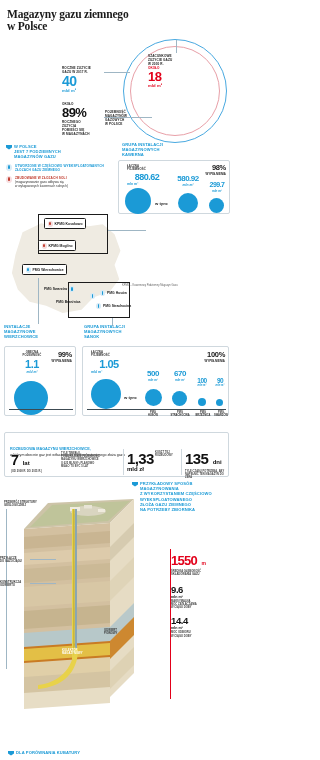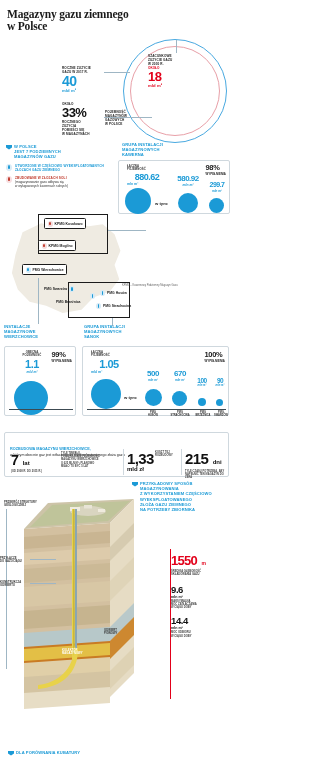--- a/index.html
+++ b/index.html
@@ -87,21 +87,21 @@
   .b-sub { font-size: 3.2px; line-height: 4.2px; color: #333; }
   .b-title.red { color: #c0392b; }
   .b-title.blue { color: #1b9ad6; }
 
   .panel { border: 0.8px solid #cfd8de; border-radius: 2px; background: #fff; }
 
   #kawerna {
     position: absolute; left: 118px; top: 18px; width: 112px; height: 54px;
   }
   #kawerna-hdr { position: absolute; left: 120px; top: 0px; width: 100px; }
-  .pct { position: absolute; }
+  .pct { position: absolute; text-align: right; }
   .pct .pnum { font-size: 7.5px; font-weight: bold; letter-spacing: -0.3px; }
   .pct .plbl { font-size: 2.8px; font-weight: bold; text-transform: uppercase; letter-spacing: 0.1px;}
   .cap-lbl { font-size: 2.8px; font-weight: bold; text-transform: uppercase;
              line-height: 3.4px; letter-spacing: 0.1px; color: #333; }
   .cap-num { font-weight: bold; color: #1b9ad6; letter-spacing: -0.5px; text-align: center; }
   .cap-unit { font-size: 3.4px; font-weight: bold; color: #1b9ad6; font-style: italic; }
   .dot { border-radius: 50%; background: #1b9ad6; position: absolute; }
   .wtym { font-size: 4.2px; font-weight: bold; position: absolute; }
   .baseline { position: absolute; height: 0.8px; background: #3c4a52; }
   .sitelbl { position: absolute; font-size: 2.6px; font-weight: bold; text-align: center;
@@ -192,21 +192,21 @@
     <div class="lbl" style="position:static;white-space:pre-line">SZACUNKOWE
 ZUŻYCIE GAZU
 W 2030 R.</div>
     <div class="okolo">OKOŁO</div>
     <div class="big">18</div>
     <div class="unit">mld m³</div>
   </div>
 
   <div id="m15">
     <div class="okolo">OKOŁO</div>
-    <div class="big">33%</div>
+    <div class="big">89%</div>
     <div class="lbl" style="position:static;white-space:pre-line;margin-top:1px">ROCZNEGO
 ZUŻYCIA
 POMIEŚCI SIĘ
 W MAGAZYNACH</div>
   </div>
 
   <div class="lbl" style="left:105px;top:78px;width:40px;white-space:pre-line">POJEMNOŚĆ
 MAGAZYNÓW
 GAZOWYCH
 W POLSCE</div>
@@ -422,21 +422,21 @@
     <div class="vsep" style="left:118px;top:16px;height:26px;"></div>
     <div style="position:absolute;left:122px;top:17px;">
       <span class="rb-num" style="font-size:15px;color:#111">1,33</span>
       <div class="rb-unit" style="font-size:6px;color:#111;margin-top:-2px">mld zł</div>
     </div>
     <div class="rb-cap" style="position:absolute;left:150px;top:18px;width:24px;white-space:pre-line">KOSZT TEJ
 ROZBUDOWY</div>
 
     <div class="vsep" style="left:176px;top:16px;height:26px;"></div>
     <div style="position:absolute;left:180px;top:17px;">
-      <span class="rb-num" style="font-size:15px;color:#111">215</span>
+      <span class="rb-num" style="font-size:15px;color:#111">135</span>
       <span class="rb-unit" style="font-size:6px;color:#111">dni</span>
       <div class="rb-cap" style="margin-top:2px;width:44px;white-space:pre-line">TYLE CZASU POTRZEBA, ABY
 NAPEŁNIĆ TEN MAGAZYN DO ZERA</div>
     </div>
   </div>
 </div>
 
 <div id="sec-six">
   <div class="hdr" style="position:absolute;left:132px;top:2px;width:98px;">
     <div class="flag"></div>

